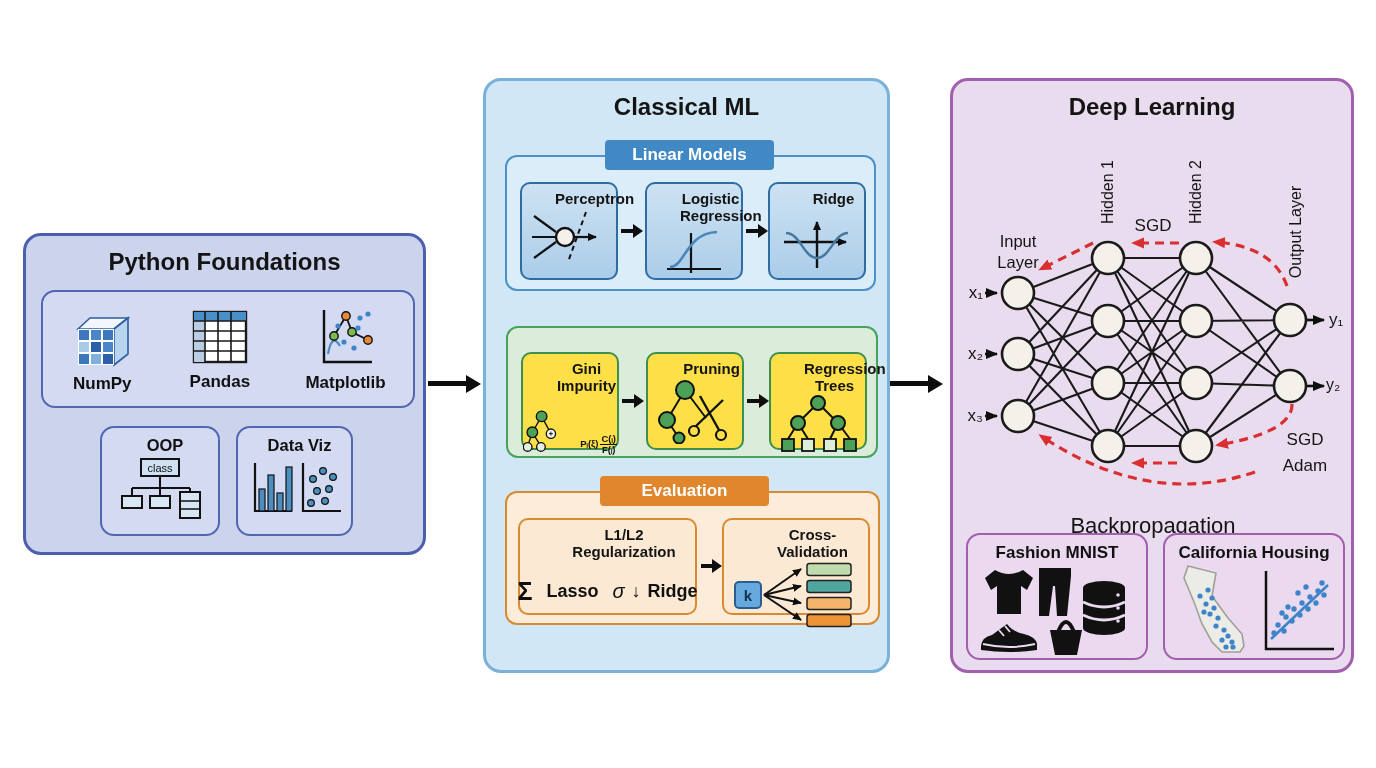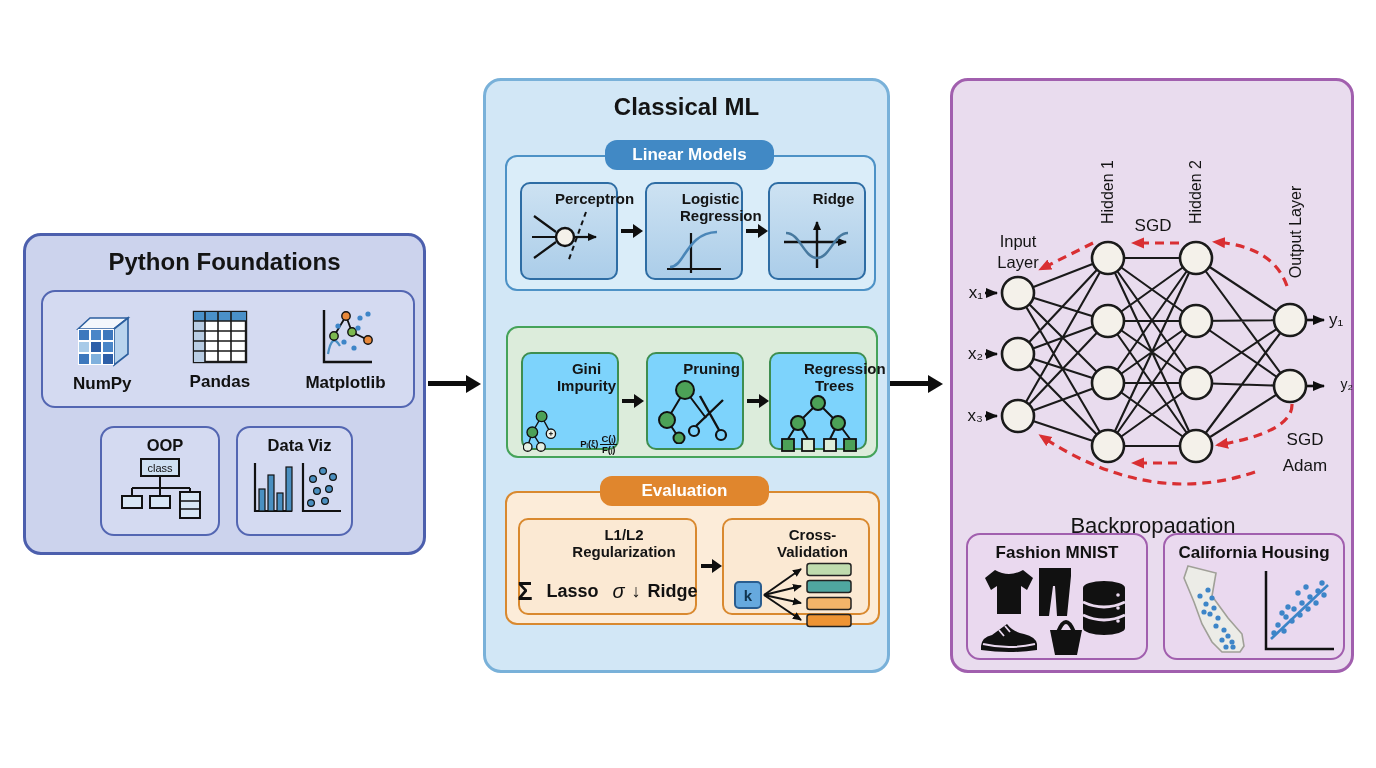--- a/index.html
+++ b/index.html
@@ -19,28 +19,28 @@
   .oop-box{left:74px;top:190px;width:120px;height:110px;}
   .dviz-box{left:210px;top:190px;width:117px;height:110px;}
   .sub-title{font-weight:bold;font-size:16.5px;margin-top:8px;padding-left:10px;}
 
   
   .cml-panel{left:483px;top:78px;width:407px;height:595px;background:#d2e7f6;border:3px solid #79b1d9;}
   .group-panel{position:absolute;box-sizing:border-box;border-radius:12px;}
   .gp-blue{left:19px;top:74px;width:371px;height:136px;background:#daedf9;border:2px solid #4d92c6;}
   .gp-green{left:20px;top:245px;width:372px;height:132px;background:#dcecdb;border:2px solid #45a35a;}
   .gp-orange{left:19px;top:410px;width:375px;height:134px;background:#fcecd9;border:2px solid #d9892f;}
-  .group-tab{position:absolute;width:169px;height:30px;border-radius:12px;color:#fff;font-weight:bold;
+  .group-tab{position:absolute;width:169px;height:30px;border-radius:4px;color:#fff;font-weight:bold;
              font-size:17px;text-align:center;line-height:30px;z-index:3;}
   .tab-blue{left:119px;top:59px;background:#4189c5;}
   .tab-green{left:121px;top:229px;background:#45a35a;}
   .tab-orange{left:114px;top:395px;background:#e0862d;}
   .item-box{position:absolute;box-sizing:border-box;border-radius:10px;text-align:center;}
   .ib-blue{background:linear-gradient(#cde2f2,#abcde9);border:2.5px solid #2e6da4;}
-  .ib-green{background:#7dd3fc;border:2.5px solid #3e8e50;}
+  .ib-green{background:#fde047;border:2.5px solid #3e8e50;}
   .ib-orange{background:#fbe9d3;border:2.5px solid #d9892f;}
   .item-label{font-weight:bold;font-size:15px;line-height:1.12;padding-top:7px;color:#141414;margin-left:33px;}
 
   .mini-arrow{position:absolute;height:4px;background:#0e0e0e;z-index:2;}
   .mini-arrow::after{content:"";position:absolute;right:-9px;top:-5px;
       border-left:10px solid #0e0e0e;border-top:7px solid transparent;border-bottom:7px solid transparent;}
   .flow-arrow{position:absolute;height:5px;background:#0d0d0d;z-index:5;}
   .flow-arrow::after{content:"";position:absolute;right:-13px;top:-6.5px;
       border-left:15px solid #0d0d0d;border-top:9px solid transparent;border-bottom:9px solid transparent;}
 
@@ -283,20 +283,21 @@
           <rect x="76" y="1.5" width="44" height="12" rx="2.5" fill="#bfdcae" stroke="#222" stroke-width="1.5"></rect>
           <rect x="76" y="18.5" width="44" height="12" rx="2.5" fill="#4fa6a0" stroke="#222" stroke-width="1.5"></rect>
           <rect x="76" y="35.5" width="44" height="12" rx="2.5" fill="#f4b469" stroke="#222" stroke-width="1.5"></rect>
           <rect x="76" y="52.5" width="44" height="12" rx="2.5" fill="#ee9434" stroke="#222" stroke-width="1.5"></rect>
         </svg>
       </div>
     </div>
   </div>
 
   <div class="panel dl-panel">
+    <div class="panel-title" style="top:12px;">Deep Learning</div>
 
     <div class="network">
       <svg width="404" height="392" viewBox="0 0 404 392" style="position:absolute;left:0;top:0;">
 
         <path stroke="#1a1a1a" stroke-width="2.1" fill="none" d="M65 157L155 122M65 157L155 185M65 157L155 247M65 157L155 310M65 218L155 122M65 218L155 185M65 218L155 247M65 218L155 310M65 280L155 122M65 280L155 185M65 280L155 247M65 280L155 310"></path>
         <path stroke="#1a1a1a" stroke-width="2.1" fill="none" d="M155 122L243 122M155 122L243 185M155 122L243 247M155 122L243 310M155 185L243 122M155 185L243 185M155 185L243 247M155 185L243 310M155 247L243 122M155 247L243 185M155 247L243 247M155 247L243 310M155 310L243 122M155 310L243 185M155 310L243 247M155 310L243 310"></path>
         <path stroke="#1a1a1a" stroke-width="2.1" fill="none" d="M243 122L337 184M243 122L337 250M243 185L337 184M243 185L337 250M243 247L337 184M243 247L337 250M243 310L337 184M243 310L337 250"></path>
 
         <path d="M32 157H44" stroke="#0e0e0e" stroke-width="2.6" marker-end="url(#arrB)"></path>
         <path d="M32 218H44" stroke="#0e0e0e" stroke-width="2.6" marker-end="url(#arrB)"></path>
@@ -338,21 +339,21 @@
 
       <div class="nn-label" style="left:35px;top:95px;width:60px;font-size:16.5px;line-height:1.25;">Input Layer</div>
       <div class="nn-label rot" style="left:105px;top:47px;width:100px;font-size:16px;">Hidden 1</div>
       <div class="nn-label rot" style="left:193px;top:47px;width:100px;font-size:16px;">Hidden 2</div>
       <div class="nn-label" style="left:170px;top:80px;width:60px;font-size:17px;">SGD</div>
       <div class="nn-label rot" style="left:273px;top:87px;width:140px;font-size:16px;">Output Layer</div>
       <div class="nn-label" style="left:-4px;top:147px;width:34px;text-align:right;font-size:17px;">x₁</div>
       <div class="nn-label" style="left:-4px;top:208px;width:34px;text-align:right;font-size:17px;">x₂</div>
       <div class="nn-label" style="left:-4px;top:270px;width:34px;text-align:right;font-size:17px;">x₃</div>
       <div class="nn-label" style="left:376px;top:174px;width:40px;text-align:left;font-size:17px;">y₁</div>
-      <div class="nn-label" style="left:360px;top:240px;width:40px;text-align:right;font-size:14px;">y₂</div>
+      <div class="nn-label" style="left:360px;top:240px;width:40px;text-align:center;font-size:16px;">y₂</div>
       <div class="nn-label" style="left:322px;top:294px;width:60px;font-size:17px;">SGD</div>
       <div class="nn-label" style="left:322px;top:320px;width:60px;font-size:17px;">Adam</div>
       <div class="nn-label" style="left:100px;top:358px;width:200px;font-size:22px;margin-top:19px;">Backpropagation</div>
     </div>
 
     <div class="ds-box" style="left:13px;">
       <div class="ds-label">Fashion MNIST</div>
       <svg width="160" height="92" viewBox="0 0 160 92" style="margin-top:1px;">
         <path d="M18 6L8 14L14 26L20 22L20 50L44 50L44 22L50 26L56 14L46 6Q32 14 18 6Z" fill="#111"></path>
         <path d="M62 4H94V12L90 52H80L78 22H76L72 52H62Z" fill="#111"></path>

